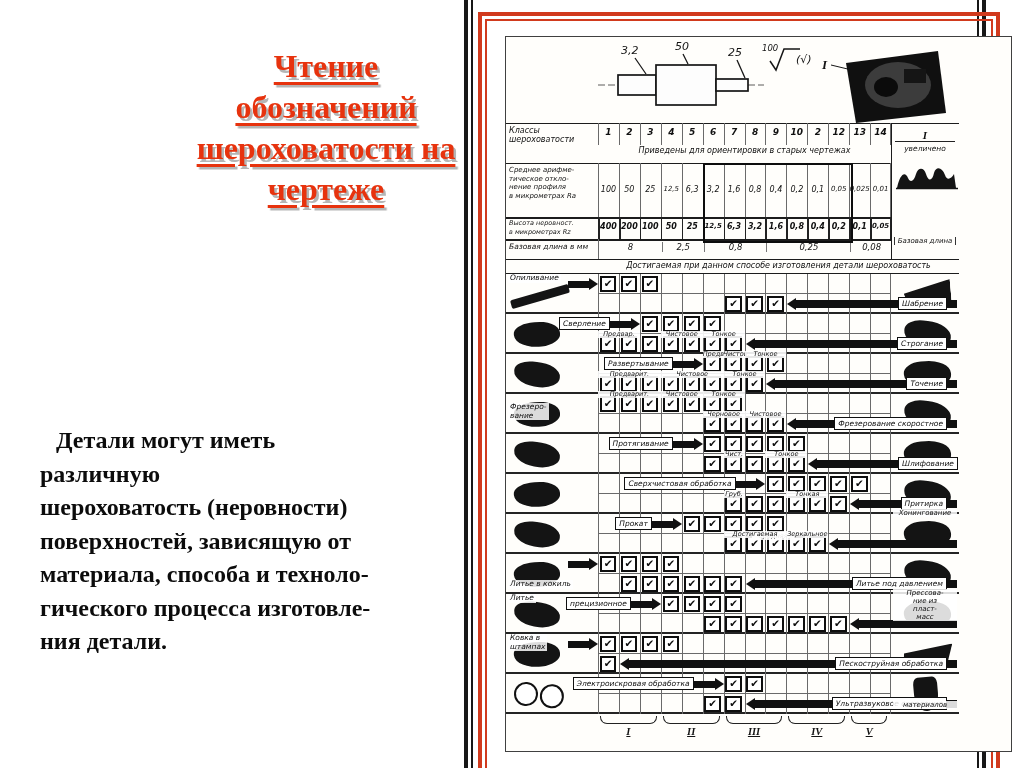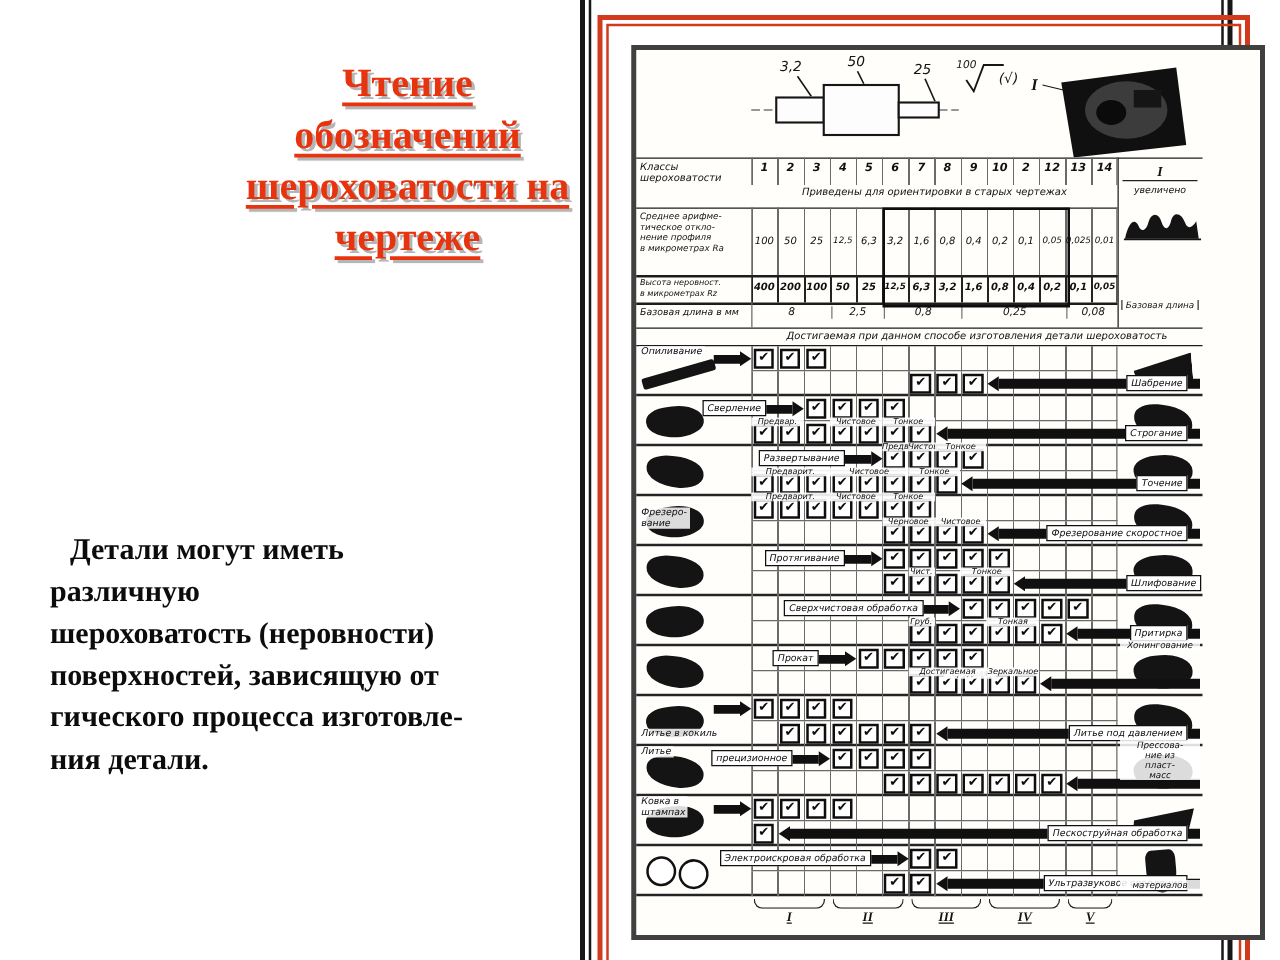--- a/index.html
+++ b/index.html
@@ -19,21 +19,21 @@
 
   
   .frm{position:absolute;box-sizing:border-box;}
   #frm-black-outer{left:464px;top:-18px;width:522px;height:980px;border:4px solid #171717;}
   #frm-black-inner{left:471px;top:-11px;width:508px;height:966px;border:2px solid #171717;}
   #frm-red-outer{left:478px;top:12px;width:522px;height:950px;border:4px solid #d13a1d;}
   #frm-red-inner{left:485px;top:19px;width:508px;height:936px;border:2px solid #d13a1d;}
 
   
   #panel{position:absolute;left:505px;top:36px;width:507px;height:716px;box-sizing:border-box;
-         border:4px solid #404040;background:#fffefb;}
+         border:1px solid #404040;background:#fffefb;}
   .hline{position:absolute;left:0;height:0;border-top:1.5px solid #1c1c1c;}
   .hline.th{border-top-width:2px;}
   .vline{position:absolute;width:0;border-left:1.5px solid #1c1c1c;}
   .strip{position:absolute;left:92px;width:293.1px;box-sizing:border-box;}
   .colgrid{background:repeating-linear-gradient(90deg,#6a6a6a 0 1px,transparent 1px 20.936px);
            border-right:1px solid #6a6a6a;}
   .colgrid-dark{background:repeating-linear-gradient(90deg,#222 0 1.6px,transparent 1.6px 20.936px);
            border-right:1.6px solid #222;}
   .hval{position:absolute;text-align:center;font-style:italic;font-size:8px;color:#101010;white-space:nowrap;}
   .hval.num{font-weight:bold;font-size:9px;}
@@ -107,20 +107,21 @@
       <div class="tline" data-name="title-line">Чтение</div>
       <div class="tline" data-name="title-line">обозначений</div>
       <div class="tline" data-name="title-line">шероховатости на</div>
       <div class="tline" data-name="title-line">чертеже</div>
     </div>
   <div id="bodytext" data-name="slide-body">
       <div class="bline first" data-name="body-line">Детали могут иметь</div>
       <div class="bline" data-name="body-line">различную</div>
       <div class="bline" data-name="body-line">шероховатость (неровности)</div>
       <div class="bline" data-name="body-line">поверхностей, зависящую от</div>
+      <div class="bline" data-name="body-line">материала, способа и техноло-</div>
       <div class="bline" data-name="body-line">гического процесса изготовле-</div>
       <div class="bline" data-name="body-line">ния детали.</div>
     </div>
 
   <div class="frm" id="frm-black-outer" data-name="frame-black-outer"></div>
   <div class="frm" id="frm-black-inner" data-name="frame-black-inner"></div>
   <div class="frm" id="frm-red-outer" data-name="frame-red-outer"></div>
   <div class="frm" id="frm-red-inner" data-name="frame-red-inner"></div>
 
   <div id="panel" data-name="roughness-chart-scan">

